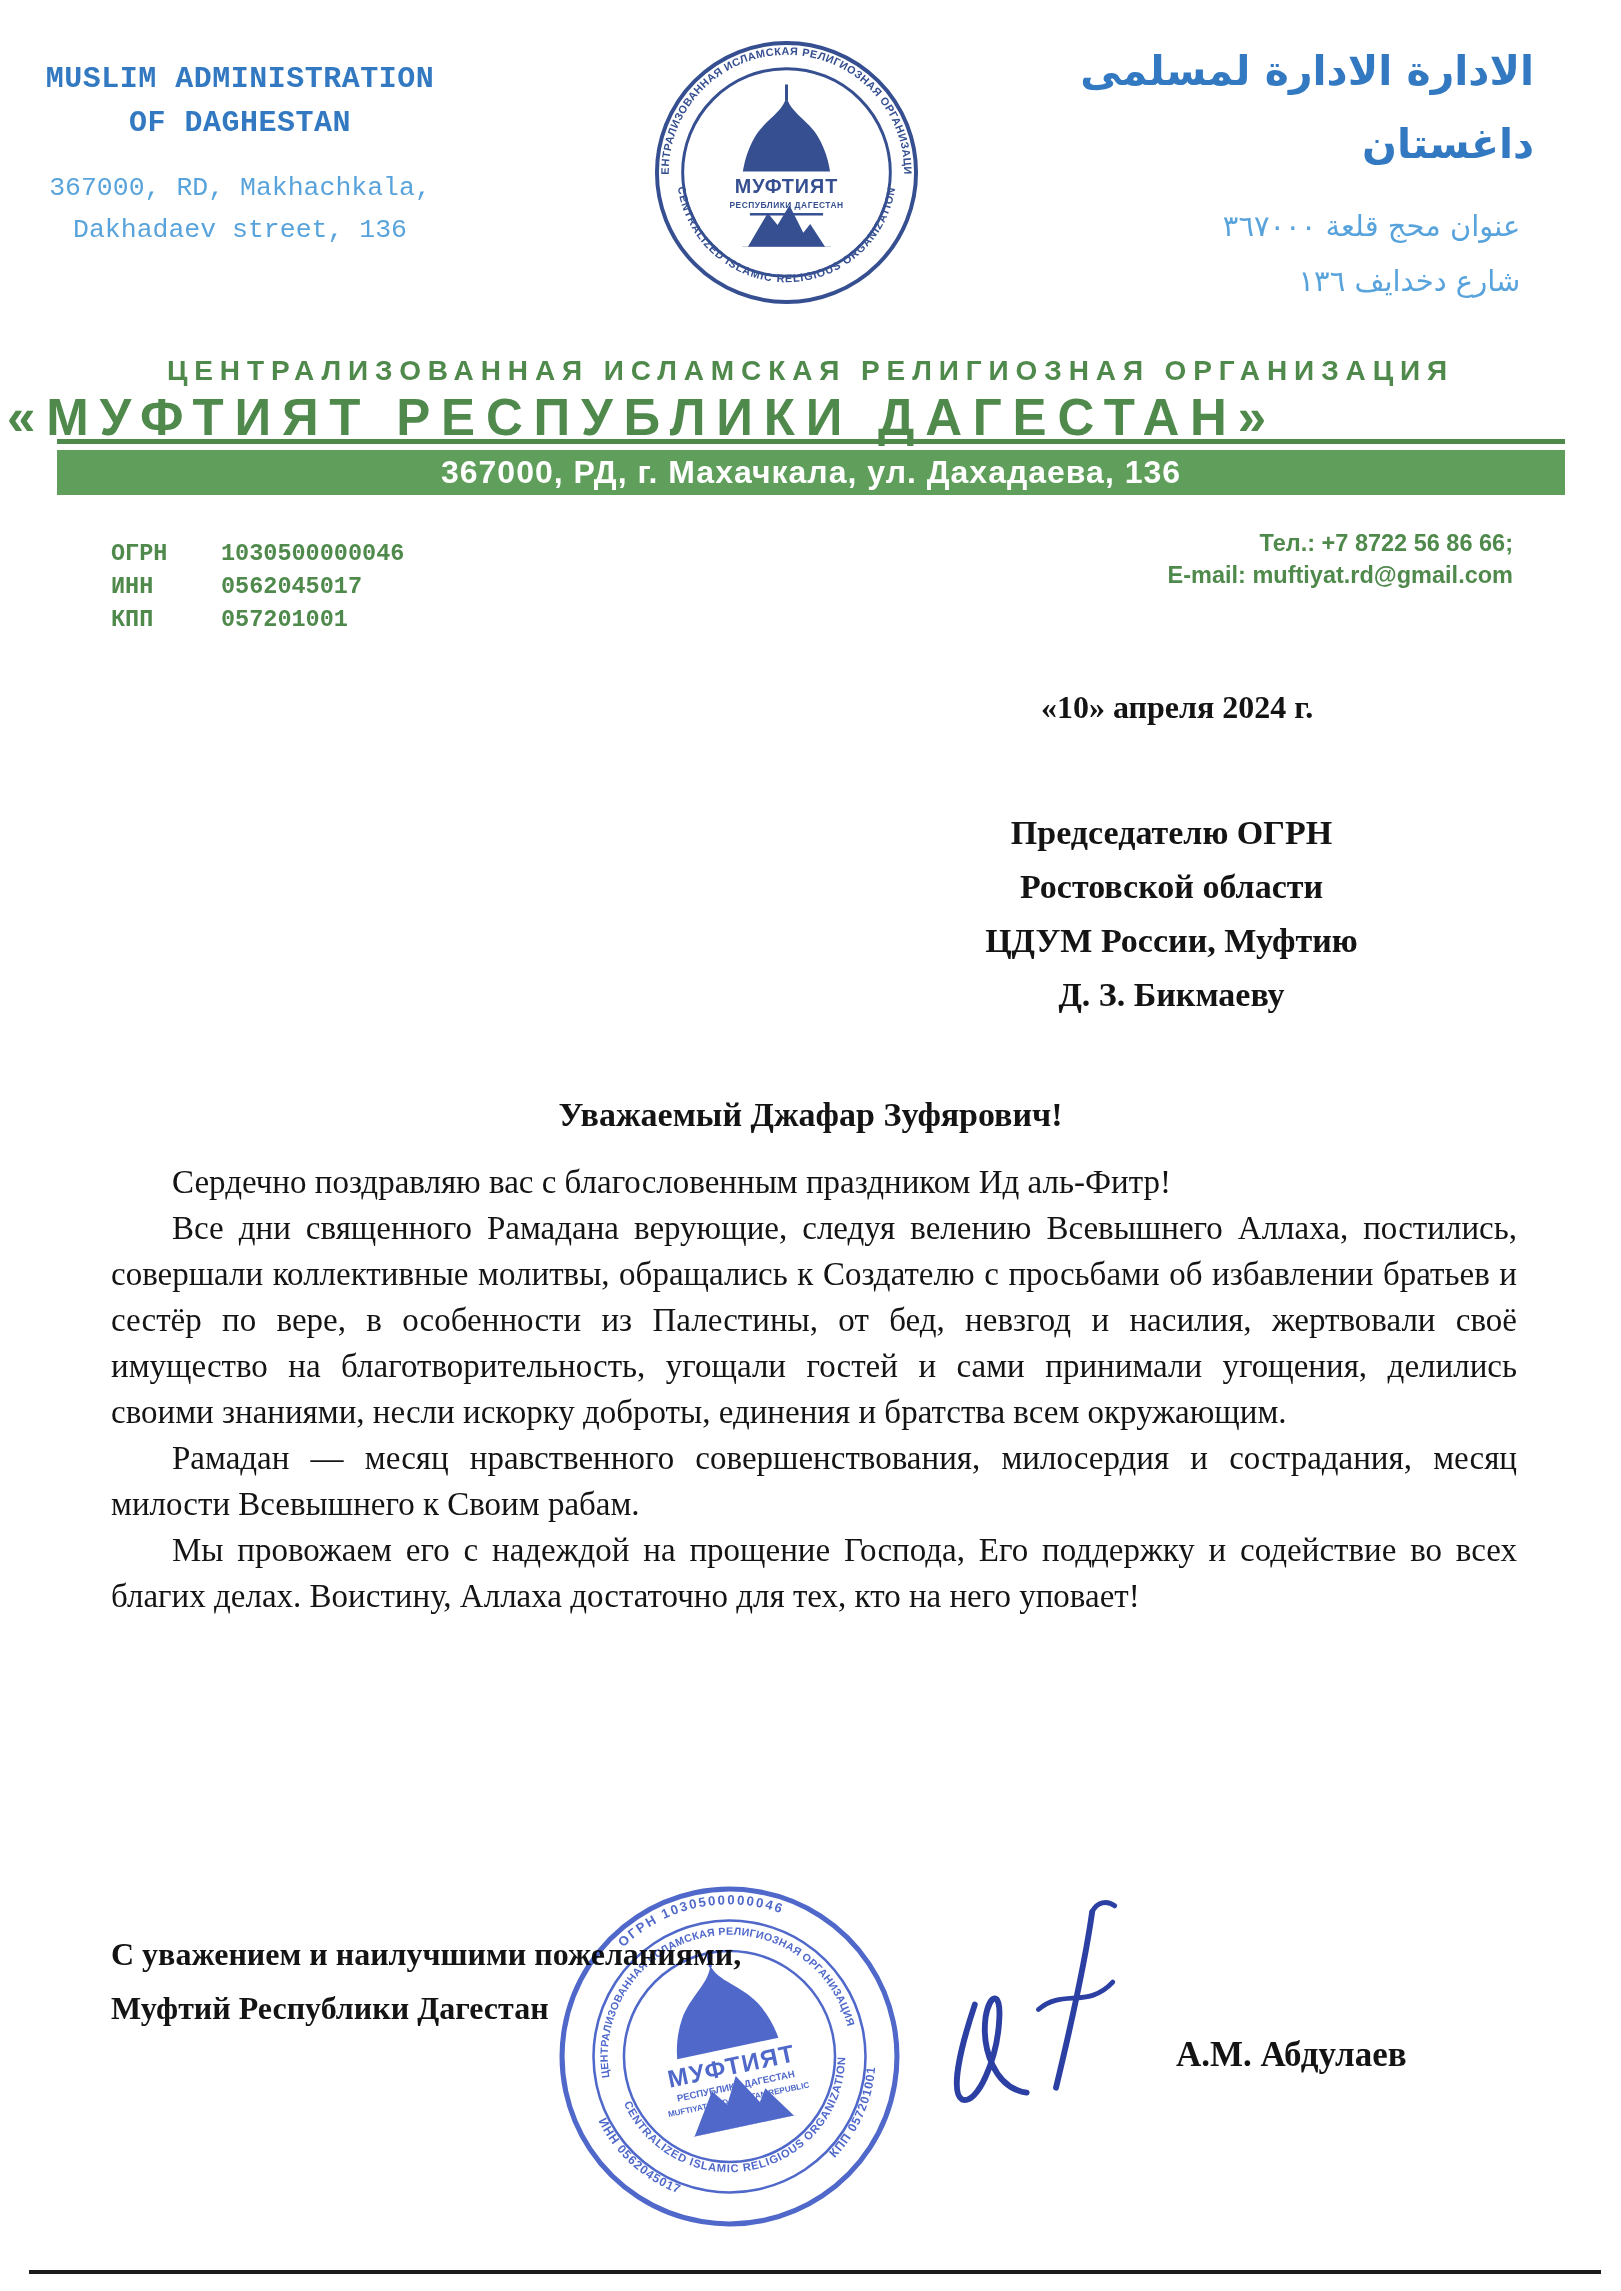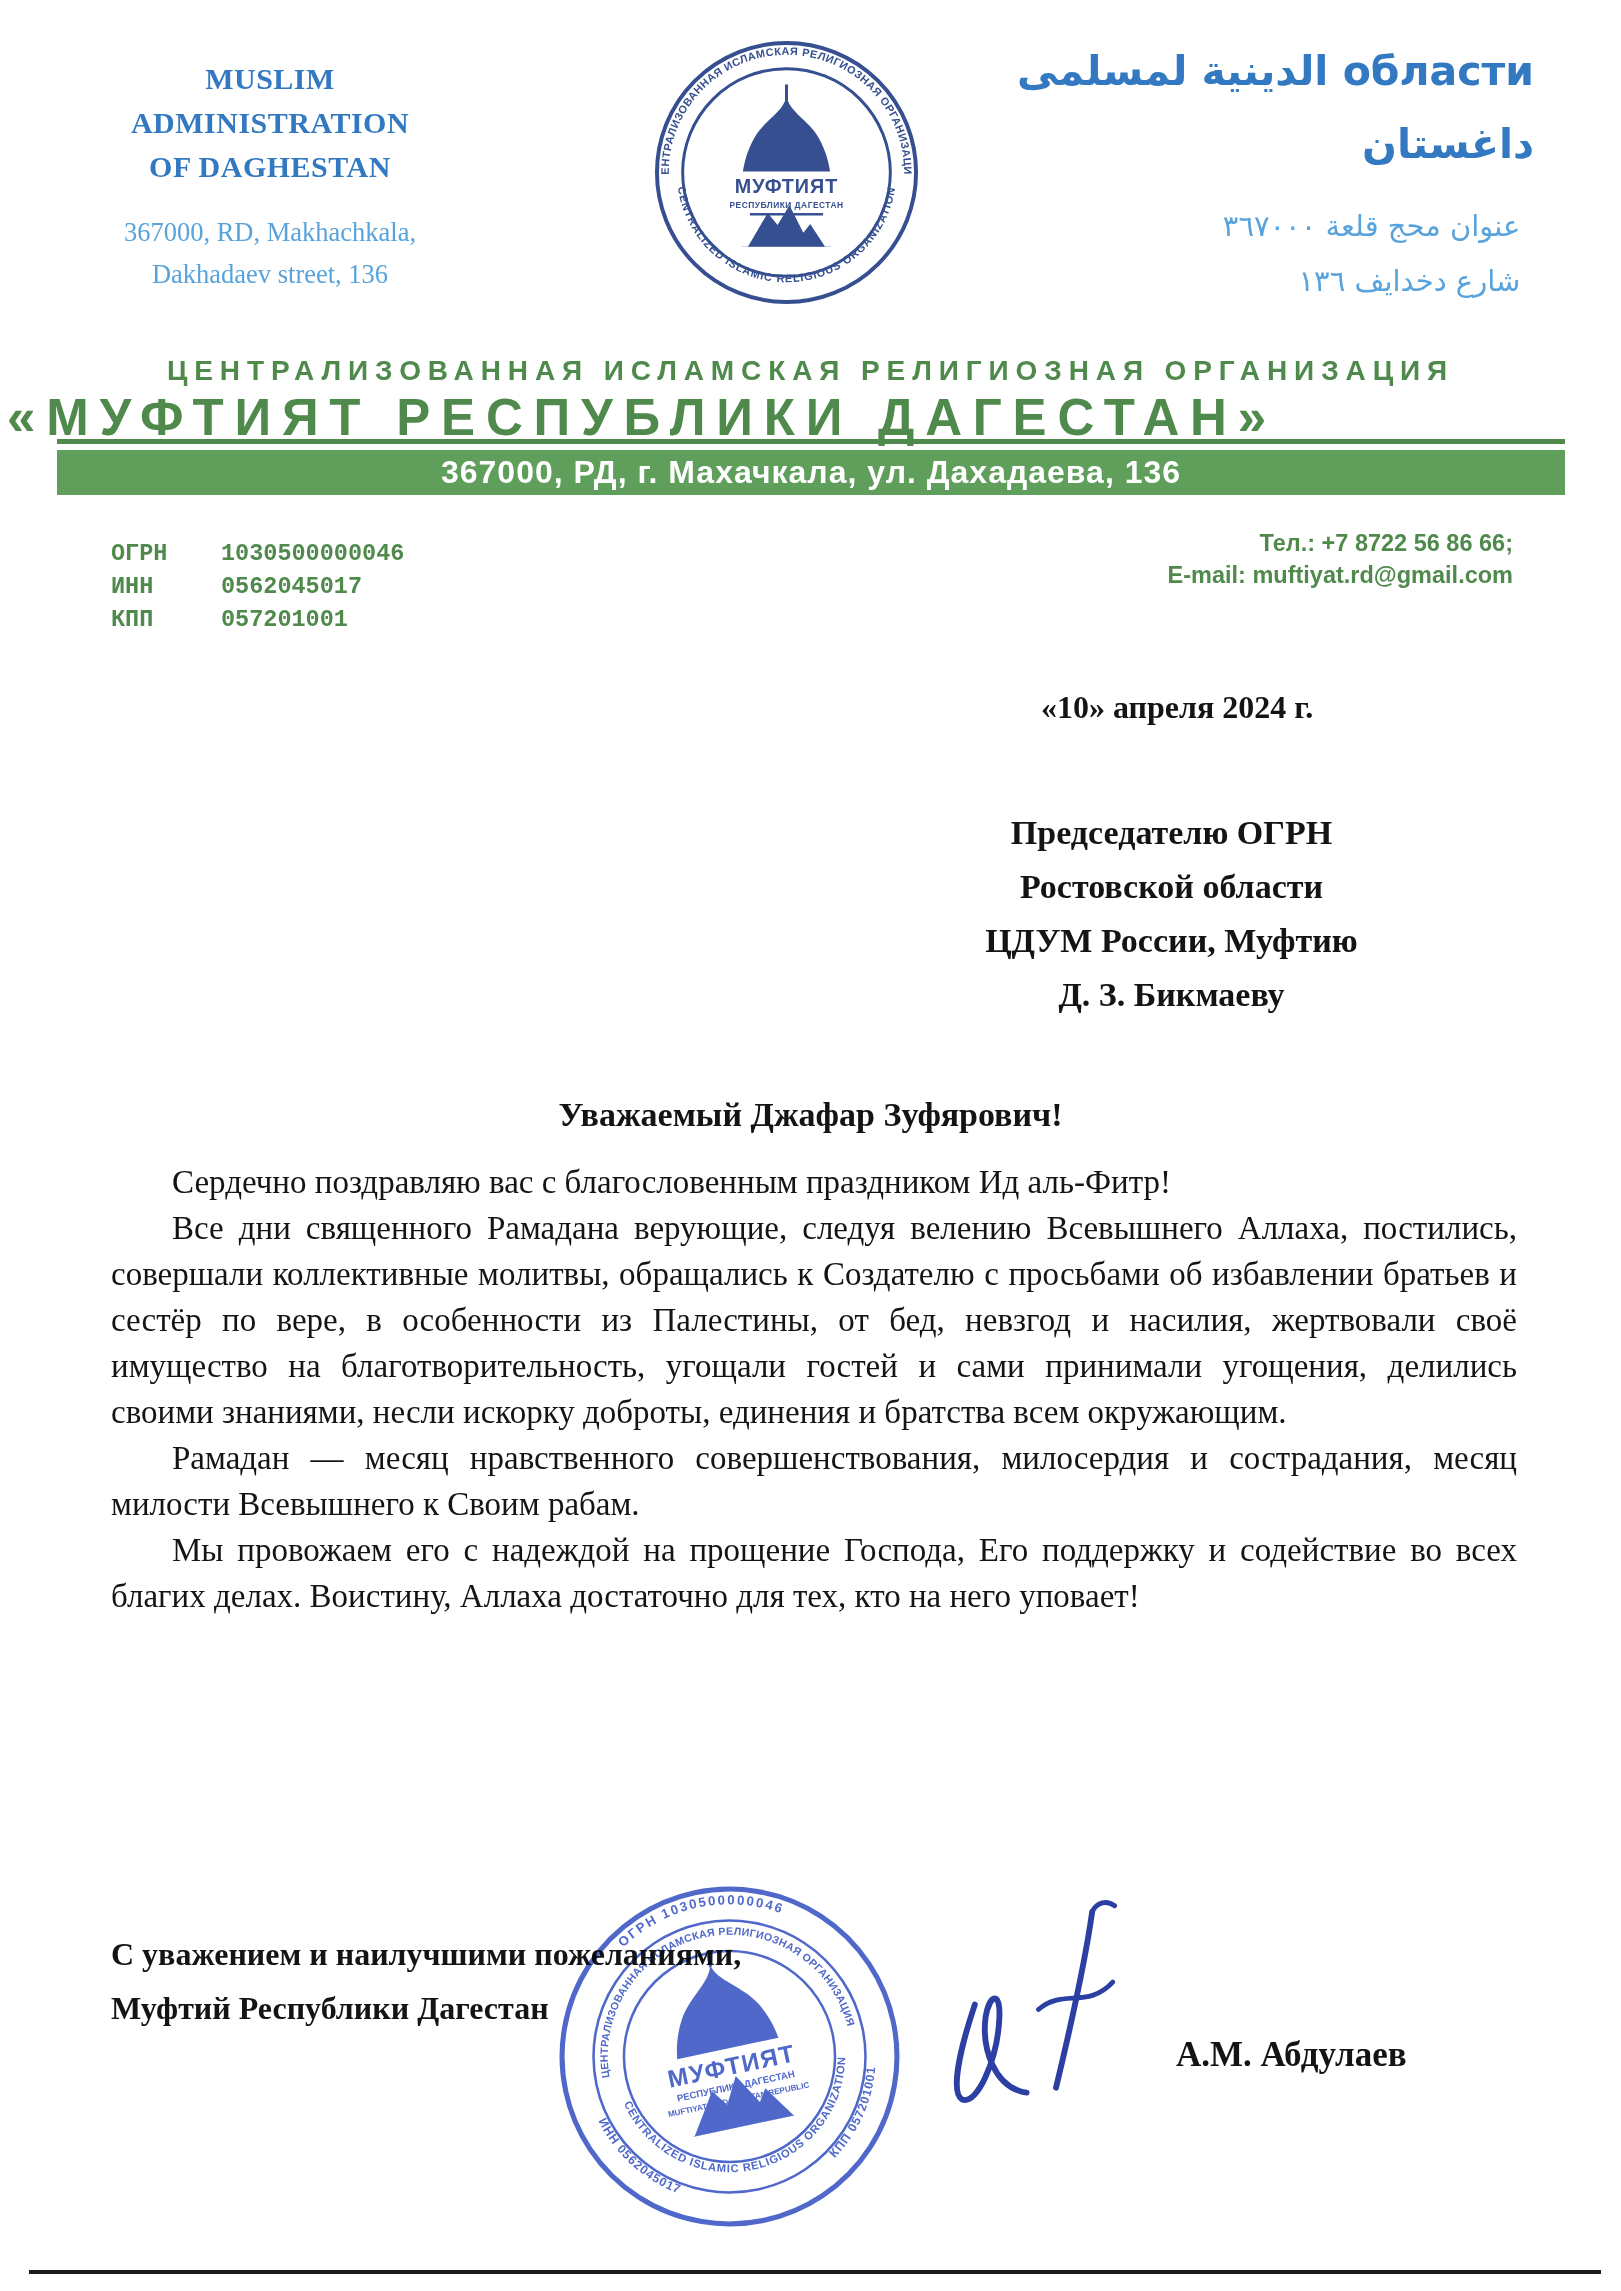--- a/index.html
+++ b/index.html
@@ -18,22 +18,21 @@
     width:1621px;height:2292px;
     margin:0 auto;
     background:#ffffff;
     font-family:"Liberation Serif", serif;
     color:var(--text-black);
     overflow:hidden;
   }
   
   .hdr-left{
     position:absolute;left:39px;top:57px;width:402px;text-align:center;
-    font-family:Liberation Serif, serif;
-    margin-left:30px;
+    font-family:Liberation Mono, monospace;
   }
   .hdr-left .title{
     color:var(--header-blue);font-weight:bold;font-size:30px;line-height:44px;letter-spacing:0.5px;
   }
   .hdr-left .addr{
     margin-top:21.6px;color:var(--header-blue-light);font-size:26.5px;line-height:42px;
   }
   .logo-wrap{position:absolute;left:653px;top:39px;width:267px;height:267px;}
   .hdr-right{
     position:absolute;left:912px;top:35px;width:622px;text-align:right;
@@ -160,21 +159,21 @@
       <rect x="89" y="134" width="92" height="76" fill="#ffffff"></rect>
       <text x="135" y="156" text-anchor="middle" class="ring-text navy-fill" font-size="20" letter-spacing="1">МУФТИЯТ</text>
       <text x="135" y="171" text-anchor="middle" class="ring-text navy-fill" font-size="8.5" letter-spacing="0.5">РЕСПУБЛИКИ ДАГЕСТАН</text>
       <rect x="98" y="176" width="74" height="2.5" class="navy-fill"></rect>
       <polygon class="navy-fill" points="96,210 116,176 126,188 138,168 152,196 159,187 174,210"></polygon>
     </svg>
   </div>
 
   <div class="hdr-right" dir="rtl">
     <div class="ar-title">
-      <span>области الدينية لمسلمى</span><br>
+      <span>الادارة الادارة لمسلمى</span><br>
       <span>داغستان</span>
     </div>
     <div class="ar-addr">
       <span>عنوان محج قلعة ٣٦٧٠٠٠</span><br>
       <span>شارع دخدايف ١٣٦</span>
     </div>
   </div>
 
   <div class="org-line1">ЦЕНТРАЛИЗОВАННАЯ ИСЛАМСКАЯ РЕЛИГИОЗНАЯ ОРГАНИЗАЦИЯ</div>
   <div class="org-line2">«МУФТИЯТ РЕСПУБЛИКИ ДАГЕСТАН»</div>

